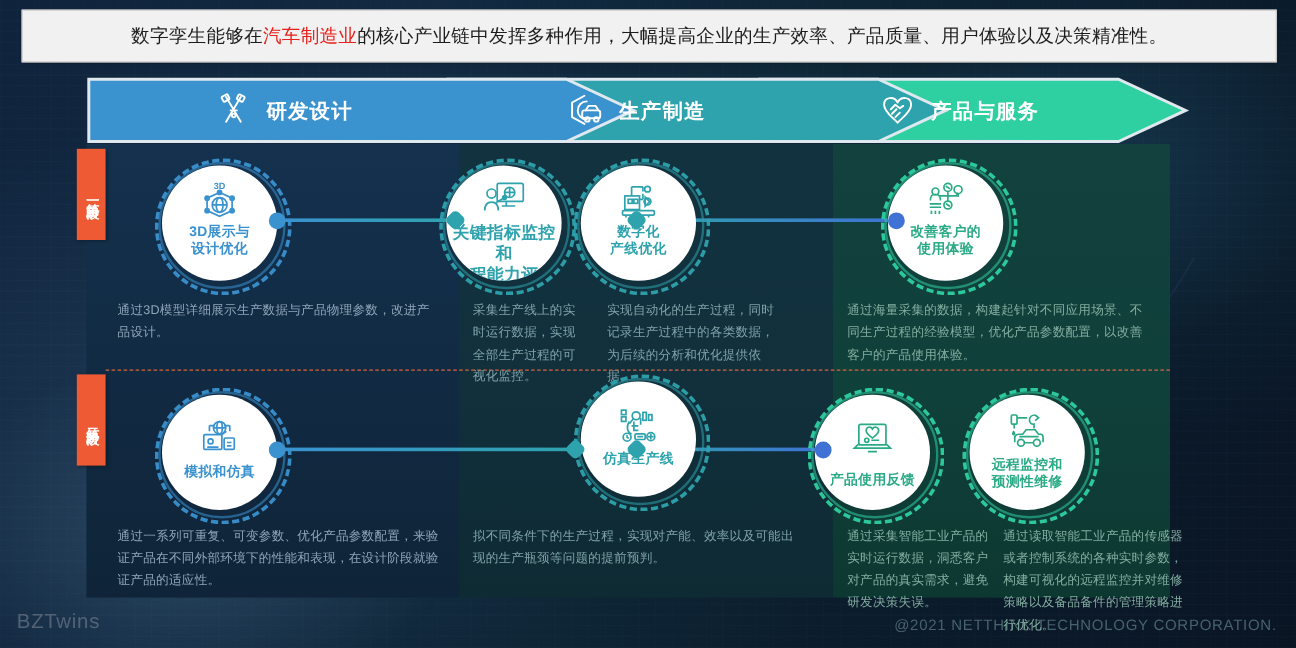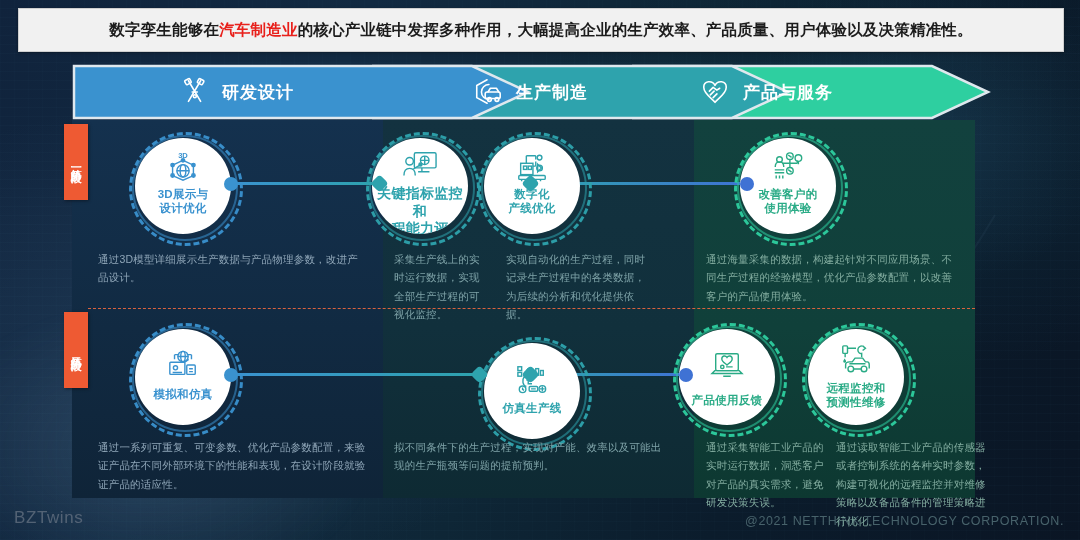--- a/index.html
+++ b/index.html
@@ -39,21 +39,21 @@
 
   
   .banner{
     position:absolute;left:18px;top:8px;width:1044px;height:42px;
     background:#f1f1f1;border:1px solid #cfcfcf;
     display:flex;align-items:center;justify-content:center;
     box-shadow:0 1px 3px rgba(0,0,0,.35);
   }
   .banner-text{
     font-size:15.5px;color:#1c1c1c;letter-spacing:.2px;white-space:nowrap;
-    font-weight:700;
+    font-weight:400;
   }
   .banner-text .hl{color:#e8201b;}
 
   
   .ribbon{position:absolute;left:72px;top:64px;width:920px;height:56px;}
   .arrow-label{
     position:absolute;top:0;height:56px;display:flex;align-items:center;gap:12px;
     color:#ffffff;font-size:17px;font-weight:700;letter-spacing:1px;
     pointer-events:none;
   }
@@ -184,21 +184,21 @@
           <path d="M18 8 A8 8 0 1 0 18 24"></path>
           <rect x="14" y="16" width="16" height="7" rx="2"></rect>
           <path d="M17 16 L19.5 12 L26 12 L28.5 16"></path>
           <circle cx="18.5" cy="24" r="2"></circle>
           <circle cx="26.5" cy="24" r="2"></circle>
         </svg>
       </span>
       <span>生产制造</span>
     </div>
 
-    <div class="arrow-label" style="left:627px;">
+    <div class="arrow-label" style="left:660px;">
       <span>
         <svg width="32" height="30" viewBox="0 0 34 32" fill="none" stroke="#fff" stroke-width="1.7" stroke-linecap="round" stroke-linejoin="round">
           <path d="M17 9 C14 3, 5 4, 5 11 C5 18, 14 23, 17 27 C20 23, 29 18, 29 11 C29 4, 20 3, 17 9 Z"></path>
           <path d="M11 15 L15 11 L19 14 L22 12"></path>
           <path d="M12 19 L16 15"></path>
           <path d="M15 22 L19 18"></path>
         </svg>
       </span>
       <span>产品与服务</span>
     </div>
@@ -340,21 +340,21 @@
             <rect x="24" y="17" width="9" height="10" rx="1"></rect>
             <path d="M26.5 21 L30.5 21 M26.5 24 L30.5 24"></path>
             <path d="M22 14 L26 11"></path>
           </svg>
         </div>
         <div class="node-title" style="color:#3a92cf;margin-top:6px;">模拟和仿真</div>
       </div>
     </div>
     <div class="dot" style="left:152px;top:248px;background:#3a92cf;"></div>
 
-    <div class="node" style="left:412px;top:223px;color:#2ea3ad;">
+    <div class="node" style="left:412px;top:198px;color:#2ea3ad;">
       <div class="node-ring"></div>
       <div class="node-ring2"></div>
       <div class="node-disc">
         <div class="node-ico" style="margin-top:16px;">
           <svg width="38" height="32" viewBox="0 0 40 34" fill="none" stroke="#2ea3ad" stroke-width="1.5">
             <rect x="5" y="4" width="4" height="4"></rect>
             <rect x="5" y="10" width="4" height="4"></rect>
             <circle cx="18" cy="9" r="3.5"></circle>
             <path d="M12 16 L16 11"></path>
             <path d="M22 17 L22 11"></path>

